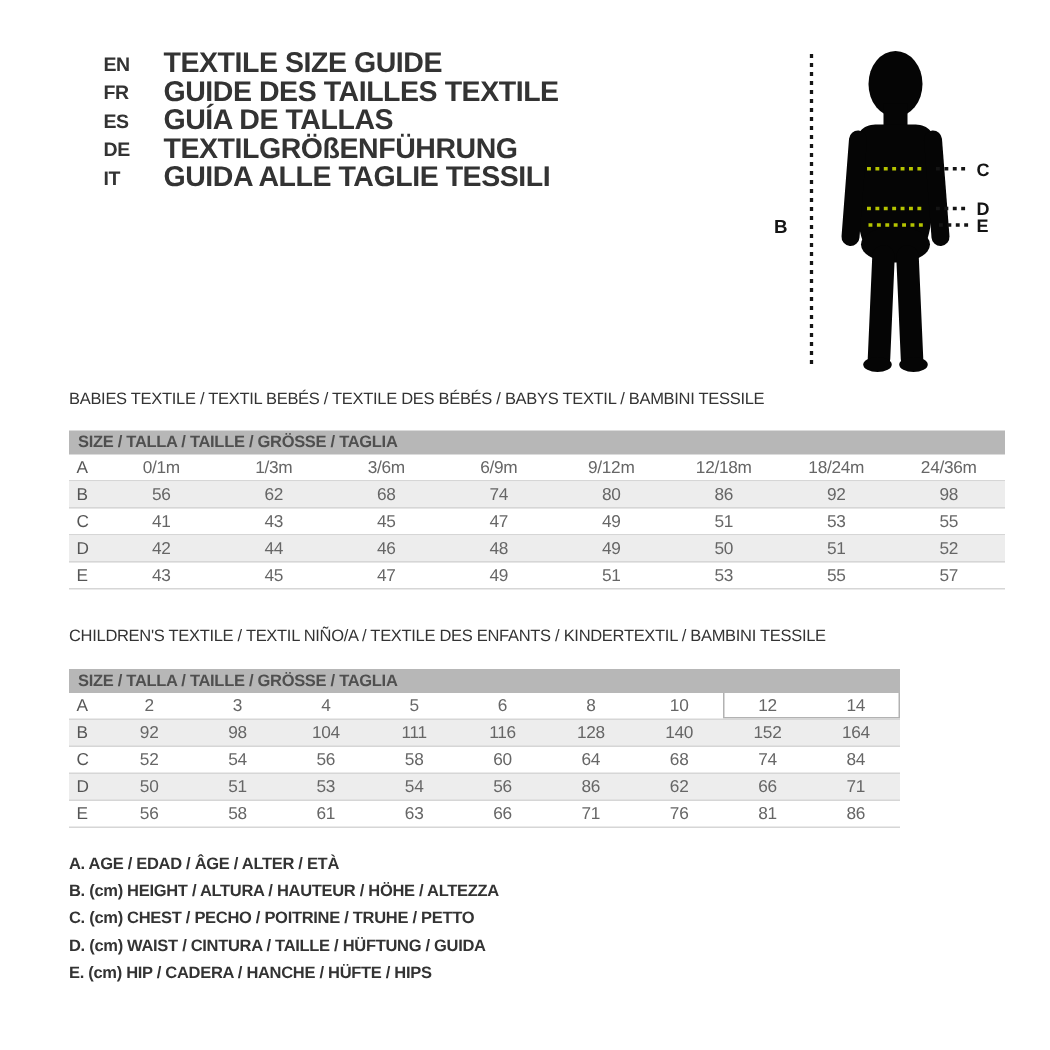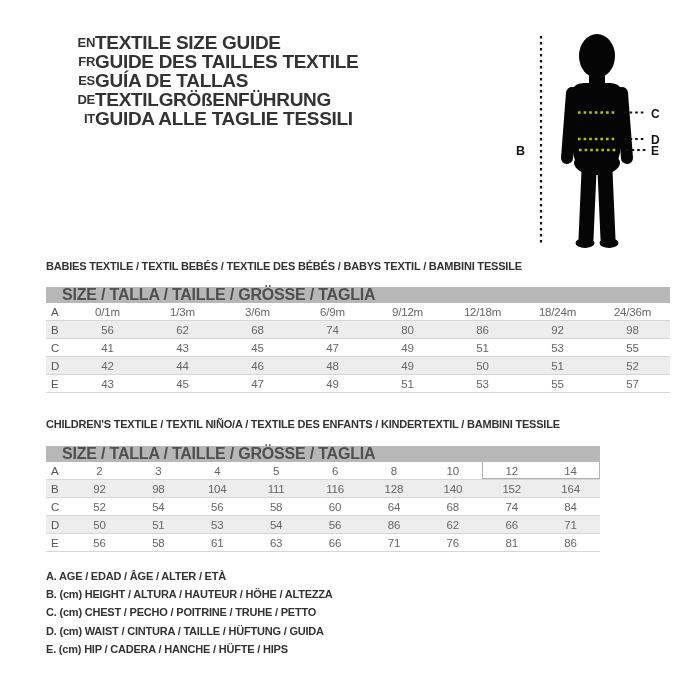--- a/index.html
+++ b/index.html
@@ -4,41 +4,41 @@
 <style>
   html,body{margin:0;padding:0;}
   body{
     width:700px;height:700px;background:#ffffff;position:relative;
     font-family:"Liberation Sans", sans-serif;
     -webkit-font-smoothing:antialiased;
   }
   .abs{position:absolute;}
 
   
-  .lang-block{left:55px;top:33px;text-align:right;}
+  .lang-block{left:69px;top:33px;}
   .lang-row{display:flex;height:19px;align-items:center;}
   .lang-code{width:40px;font-size:13px;font-weight:700;color:#333;letter-spacing:-0.3px;}
   .lang-label{font-size:19px;font-weight:700;color:#333;letter-spacing:-0.3px;}
 
   
   .figure{left:505px;top:13px;width:180px;height:248px;}
 
   
-  .section-title{font-size:11px;font-weight:700;color:#333;letter-spacing:-0.2px;white-space:nowrap;text-align:right;}
+  .section-title{font-size:11px;font-weight:400;color:#333;letter-spacing:-0.2px;white-space:nowrap;text-align:right;}
   .babies-title{left:46px;top:260px;}
   .children-title{left:46px;top:418px;}
 
   
   .size-table{position:absolute;}
   .babies-table{left:46px;top:287px;width:624px;}
   .children-table{left:46px;top:446px;width:554px;}
   .thead{
     height:16px;background:#b7b7b7;display:flex;align-items:center;
-    padding-left:16px;box-sizing:border-box;position:relative;z-index:1;
-    font-size:16px;font-weight:700;color:#4f4f4f;letter-spacing:-0.2px;
+    padding-left:6px;box-sizing:border-box;position:relative;z-index:1;
+    font-size:11px;font-weight:700;color:#4f4f4f;letter-spacing:-0.2px;
   }
   .tbody{position:relative;z-index:2;}
   .trow{display:flex;height:18px;align-items:center;border-bottom:1px solid #d6d6d6;box-sizing:border-box;}
   .tbody .trow:nth-child(even){background:#ededed;}
   .tlabel{width:24px;padding-left:5px;box-sizing:border-box;font-size:11.5px;color:#555;letter-spacing:-0.2px;}
   .tcell{flex:1;text-align:center;font-size:11.5px;color:#666;letter-spacing:-0.2px;}
   .highlight-box{
     position:absolute;z-index:1;background:#ffffff;border:1px solid #b2b2b2;
     top:7px;height:26px;box-sizing:border-box;
   }

